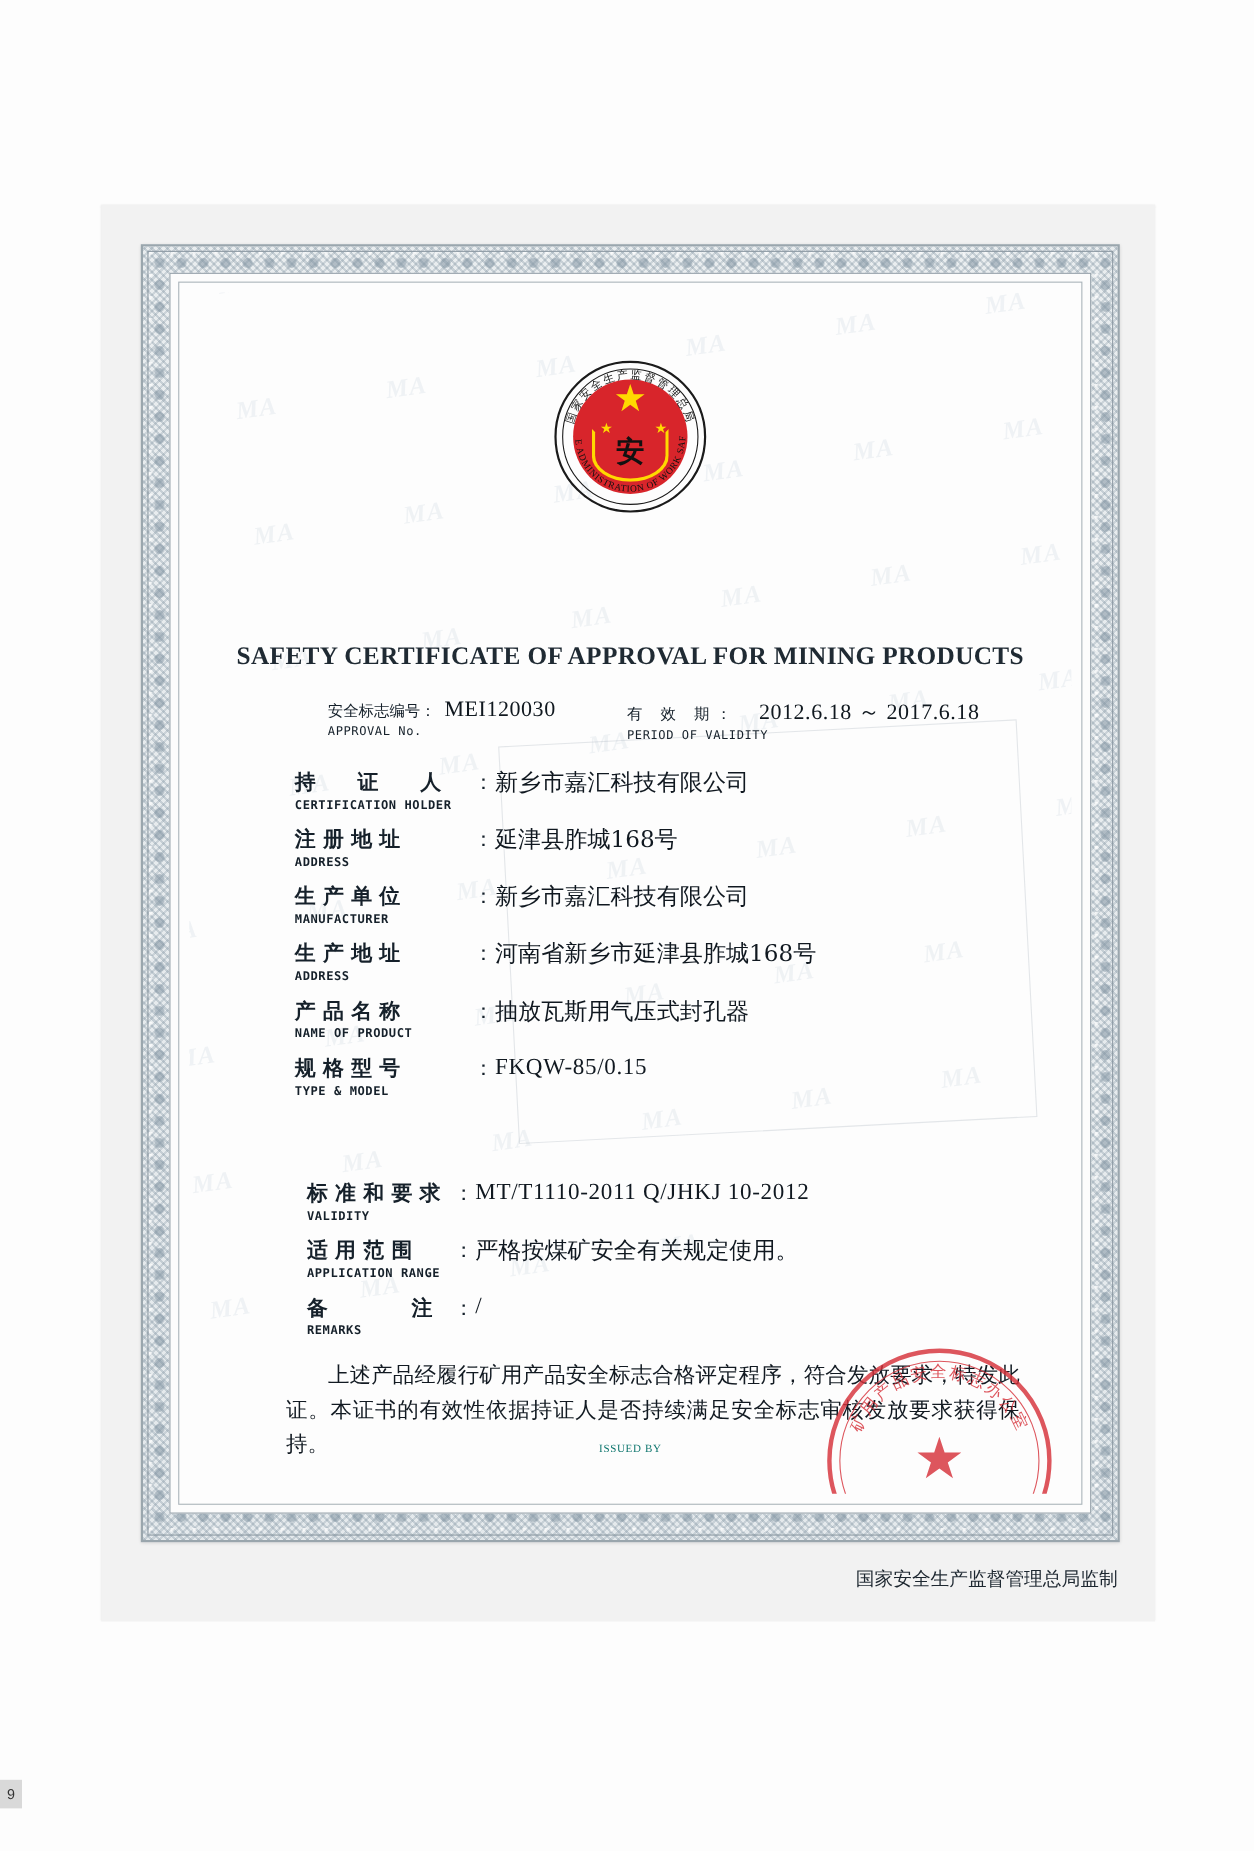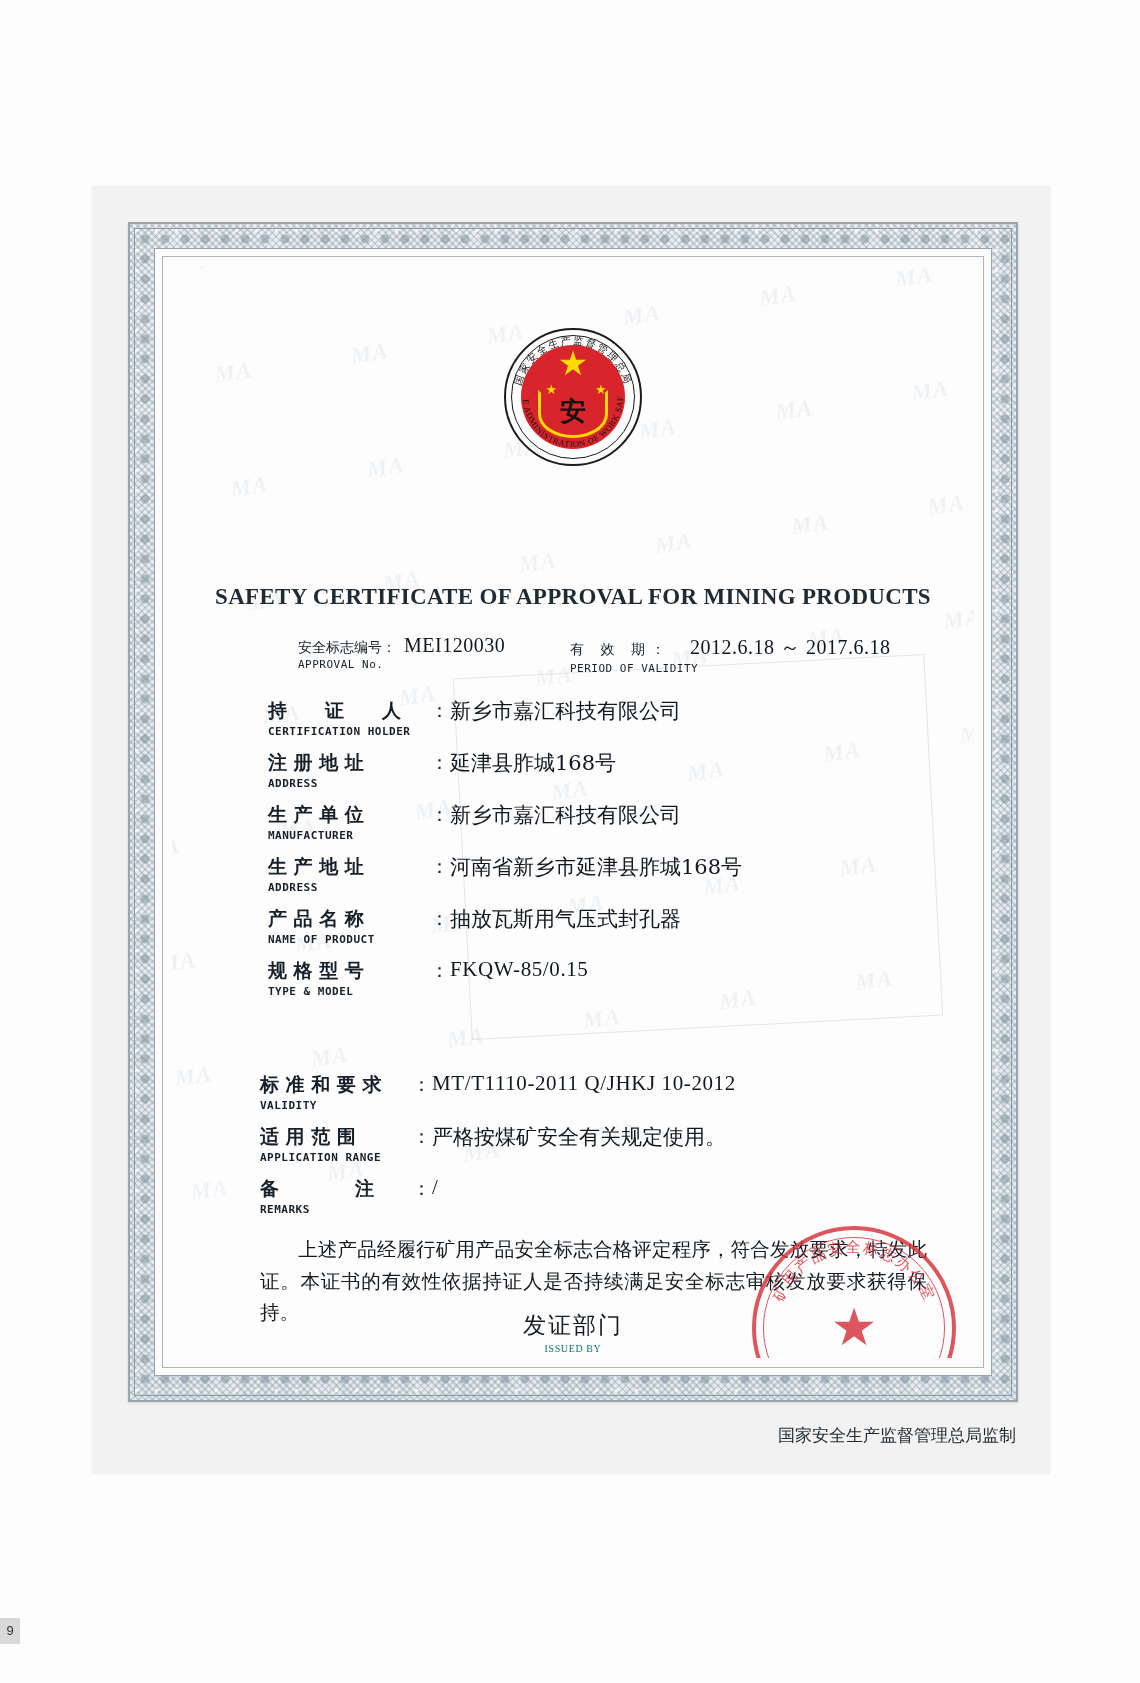--- a/index.html
+++ b/index.html
@@ -295,21 +295,21 @@
     letter-spacing: .6px;
   }
 
   
   #fields2 {
     position: absolute;
     left: 88px;
     top: 806px;
     right: 30px;
   }
-  #fields2 .field .label-wrap { width: 152px; }
+  #fields2 .field .label-wrap { width: 152px; margin-left: 19px; }
   #fields2 .field .colon { left: 152px; }
   #fields2 .field .value { left: 172px; }
 
   
   #statement {
     position: absolute;
     left: 88px;
     right: 47px;
     top: 968px;
     font-size: 19.5px;
@@ -582,21 +582,20 @@
               <span class="lbl-en">REMARKS</span>
             </div>
             <span class="colon">：</span>
             <span class="value latin">/</span>
           </div>
         </div>
 
       <div id="statement"><span class="indent"></span><span>上述产品经履行矿用产品安全标志合格评定程序，符合发放要求，特发此证。本证书的有效性依据持证人是否持续满足安全标志审核发放要求获得保持。</span></div>
 
       <div id="issued">
-        <div class="cn">发证部门</div>
         <div class="en">ISSUED BY</div>
       </div>
 
       <div id="seal">
         <div class="inner-ring"></div>
         <svg viewBox="0 0 196 196">
           <defs>
             <path id="sealArc" d="M 22,98 A 76,76 0 0 1 174,98"></path>
           </defs>
           <text><textPath href="#sealArc" startOffset="50%" text-anchor="middle">矿用产品安全标志办公室</textPath></text>

